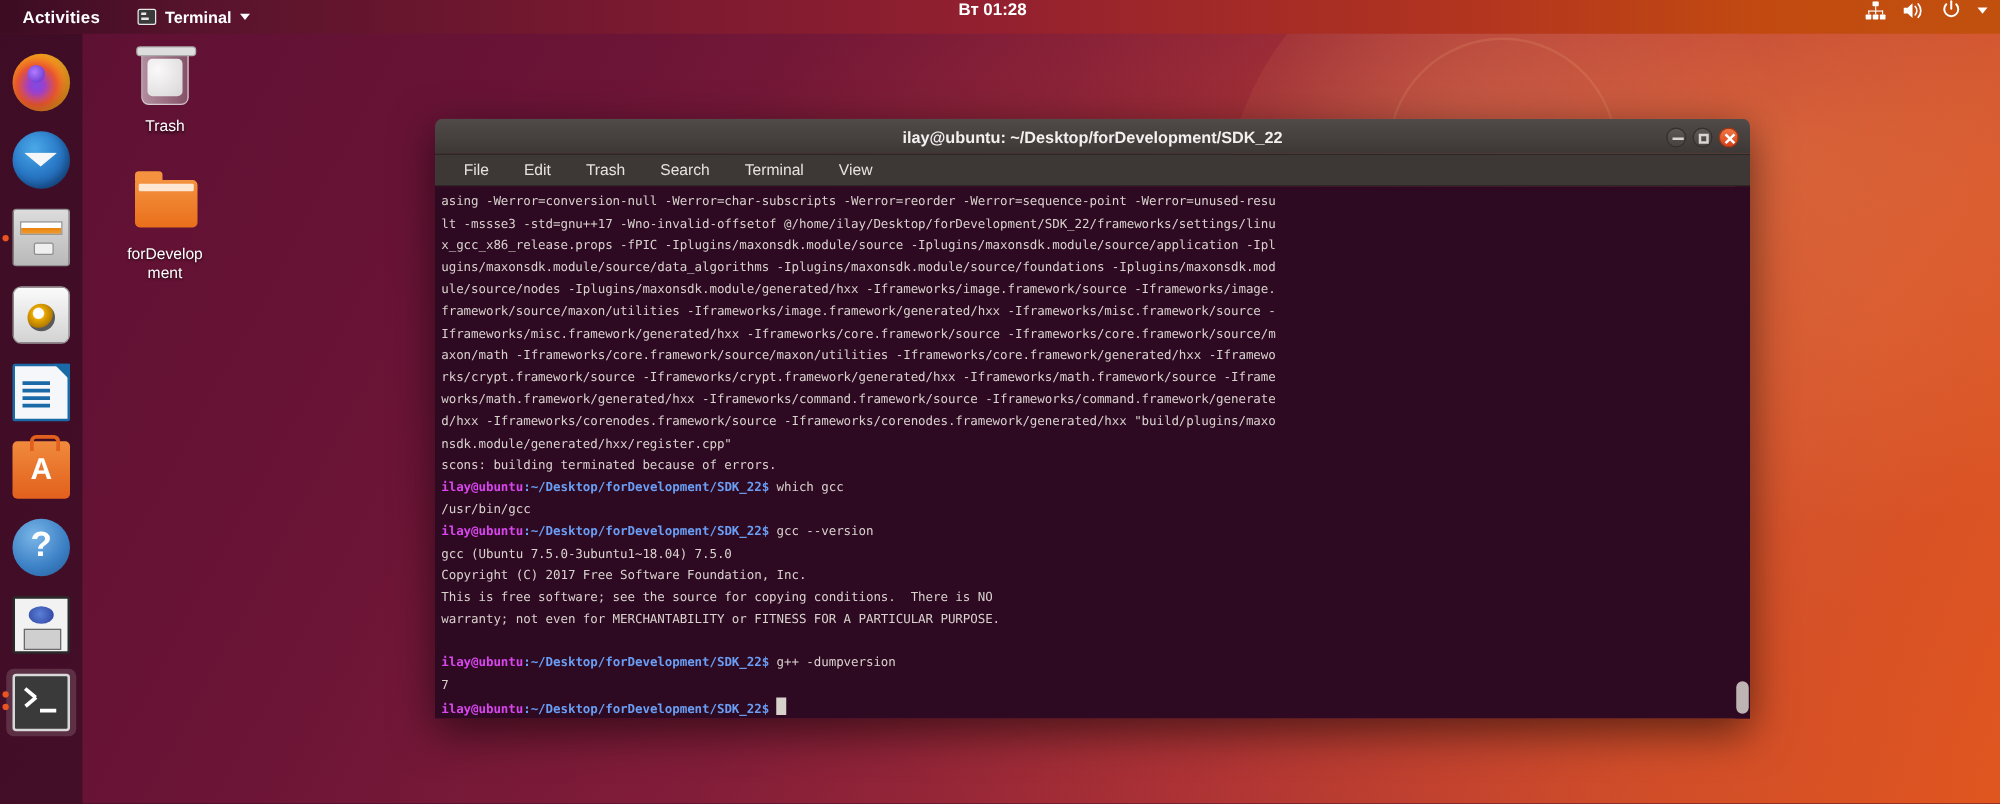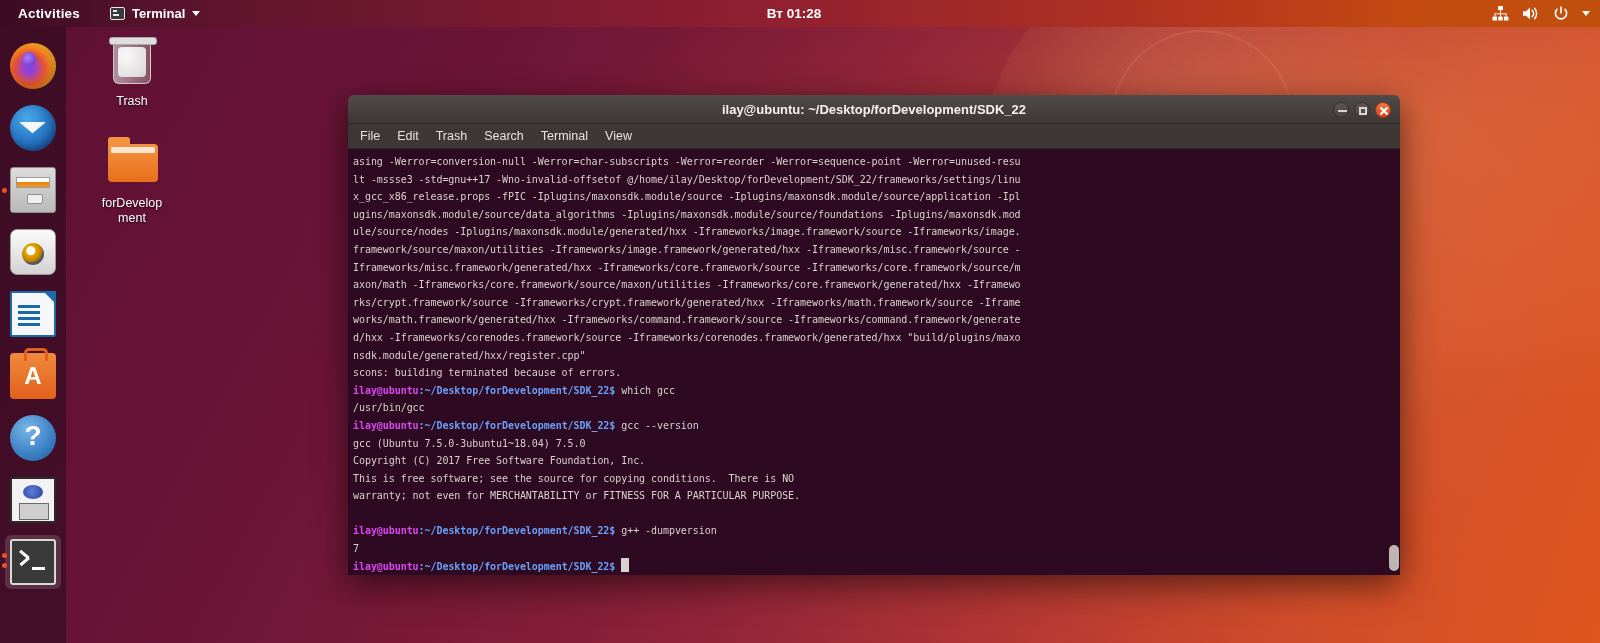--- a/index.html
+++ b/index.html
@@ -26,21 +26,21 @@
   #desktop::after {
     content:""; position:absolute; left:1110px; top:30px; width:180px; height:180px;
     border-radius:50%;
     border:2px solid rgba(255,200,150,0.13);
   }
 
   
   #topbar {
     position:absolute; top:0; left:0; width:1600px; height:27px;
     background:linear-gradient(90deg,#3b0c22 0%, #58132c 10%, #7b1a30 33%, #93202f 50%, #b3351f 74%, #c24a11 88%, #c1500d 100%);
-    display:flex; align-items:center;
+    display:flex; 
     color:#fff; font-size:13px; font-weight:bold;
     z-index:50;
   }
   #topbar .left { display:flex; align-items:center; gap:0; padding-left:8px; }
   #activities { padding:3px 10px; border-radius:3px; font-size:13.5px; font-weight:bold; letter-spacing:.2px;}
   #appmenu { display:flex; align-items:center; gap:7px; padding:3px 8px; margin-left:12px;}
   .term-mini {
     width:15px; height:13px; border:1.6px solid #e8e8e8; border-radius:2px;
     background:#3a3a3a; position:relative; display:inline-block;
   }
@@ -176,21 +176,21 @@
   .wbtn i { position:absolute; background:#d9d5d3; }
   .wbtn.min i { left:3.5px; top:7px; width:9px; height:2px; }
   .wbtn.max i { left:4px; top:4px; width:8px; height:8px; background:transparent; border:2px solid #d9d5d3; }
   .wbtn.close i:nth-child(1){left:3px;top:7px;width:10px;height:2px;background:#fff;transform:rotate(45deg);}
   .wbtn.close i:nth-child(2){left:3px;top:7px;width:10px;height:2px;background:#fff;transform:rotate(-45deg);}
 
   #menubar {
     height:25px; background:#3d3836; display:flex; align-items:center;
     padding-left:12px; gap:17px; border-bottom:1px solid #2b2726;
   }
-  #menubar span { color:#e6e2e0; font-size:12.5px; }
+  #menubar span { color:#e6e2e0; font-size:12.5px;margin-left:11px; }
 
   #termbody {
     position:relative; height:426px; background:#2d0922;
     padding:4px 0 0 2px; overflow:hidden;
   }
   #termtext {
     font-family:"DejaVu Sans Mono","Liberation Mono",monospace;
     font-size:10px; line-height:17.6px;
     color:#d8d2cd; white-space:pre; padding-left:3px;
     letter-spacing:-0.06px;

